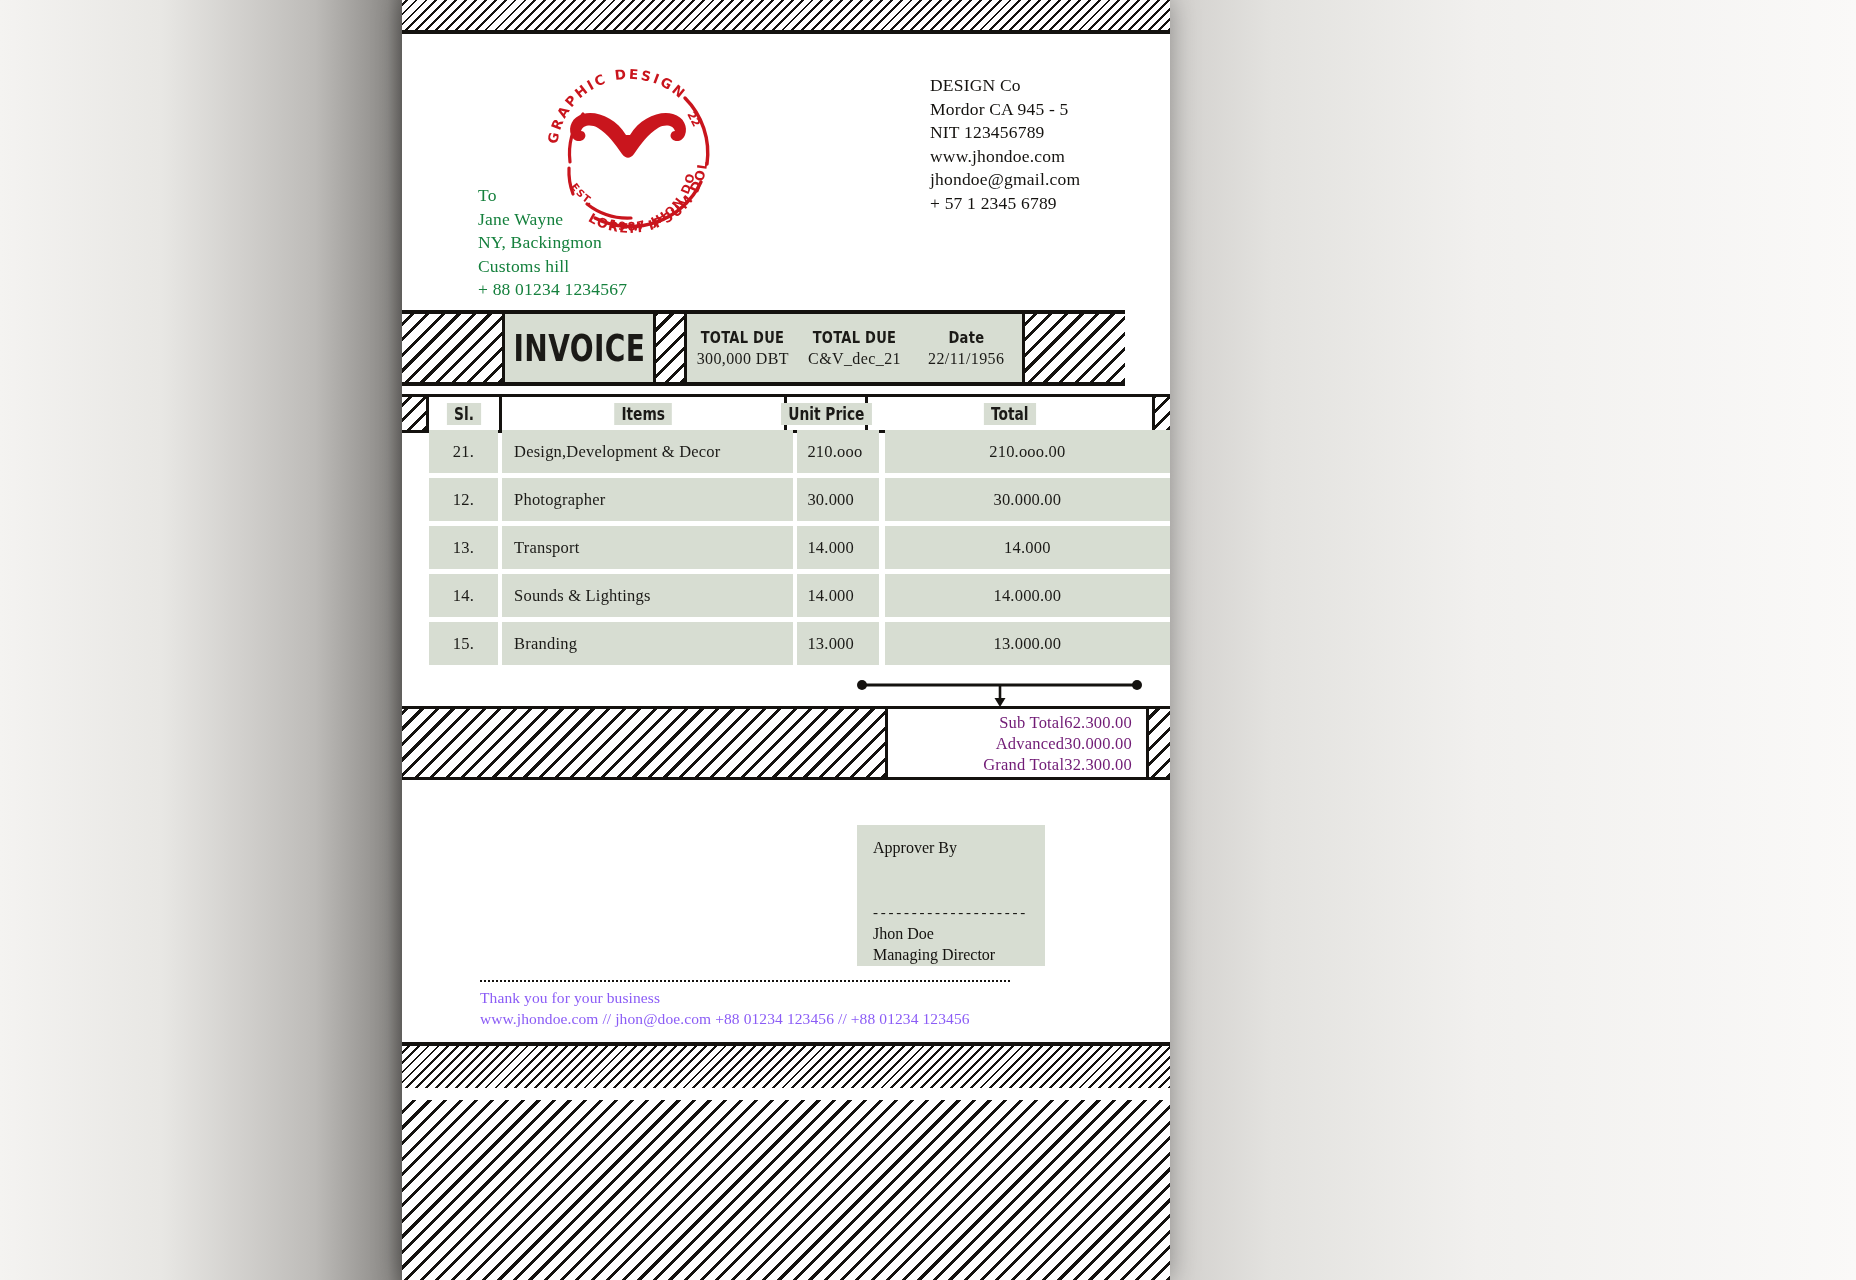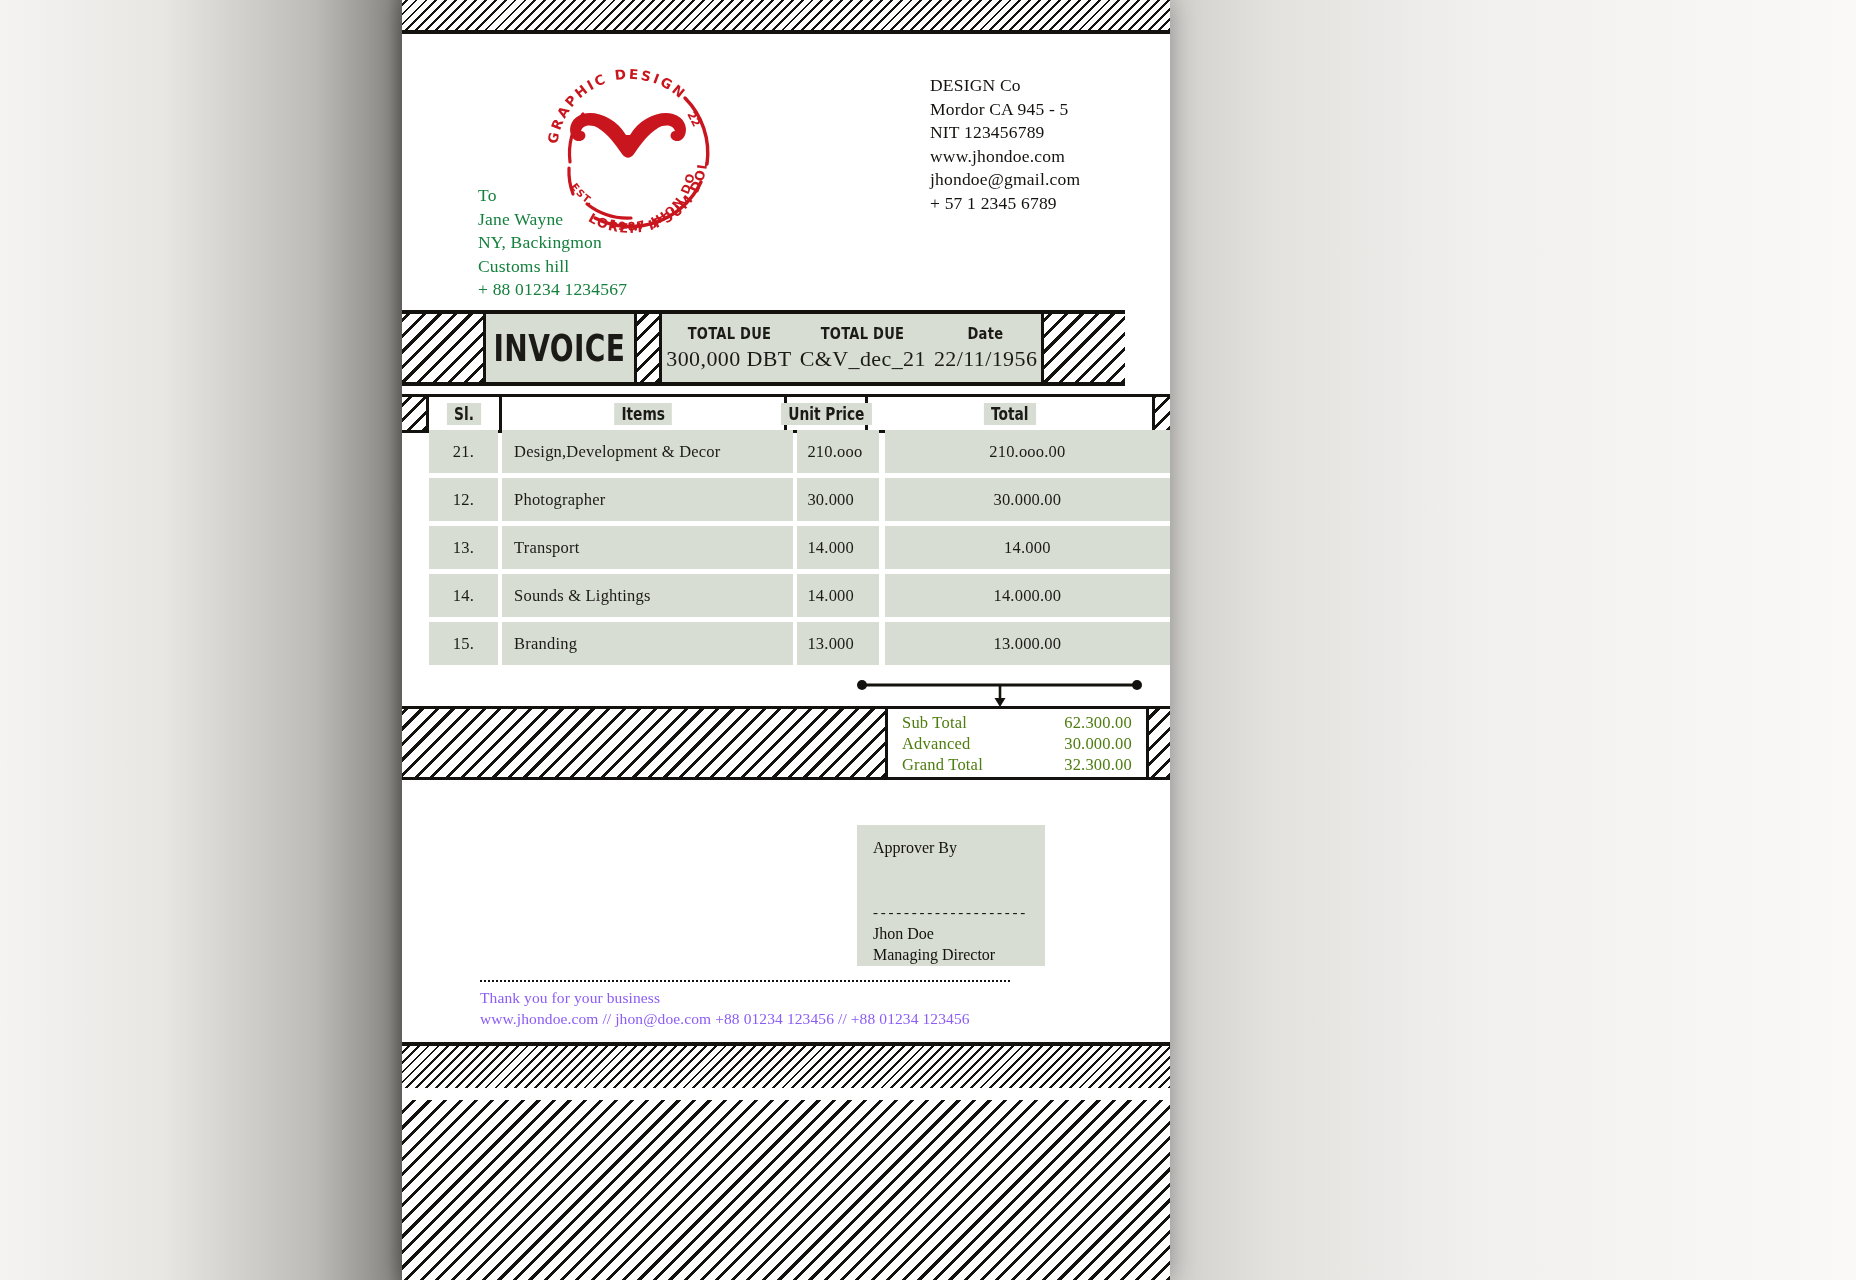--- a/index.html
+++ b/index.html
@@ -172,21 +172,21 @@
     font-weight: 700;
     font-size: 16.5px;
     color: #1b1a17;
     transform: scaleX(0.88);
     white-space: nowrap;
     margin-bottom: 3px;
     letter-spacing: 0.3px;
   }
   .due-value {
     font-family: "Liberation Serif", serif;
-    font-size: 22px;
+    font-size: 16px;
     color: #1b1a17;
     white-space: nowrap;
     letter-spacing: 0.4px;
   }
   .banner-hatch-right { width: 100px; }
 
   
   #thead {
     position: absolute;
     left: 0; top: 394px;
@@ -271,24 +271,24 @@
   }
   #totals-box {
     width: 258px;
     padding: 4px 0 4px 0;
     display: flex;
     flex-direction: column;
     justify-content: center;
   }
   .total-line {
     display: flex;
-    justify-content: space-between;
+    justify-content: flex-end;
     font-family: "Liberation Serif", serif;
     font-size: 16.5px;
-    color: #4d7c0f;
+    color: #701a75;
     padding: 0 14px 0 14px;
     line-height: 21px;
     letter-spacing: 0.2px;
   }
   #totals-hatch-r { flex: 1; border-left: 3px solid #14120f; }
 
   
   #footer {
     position: absolute;
     left: 0; top: 780px;

